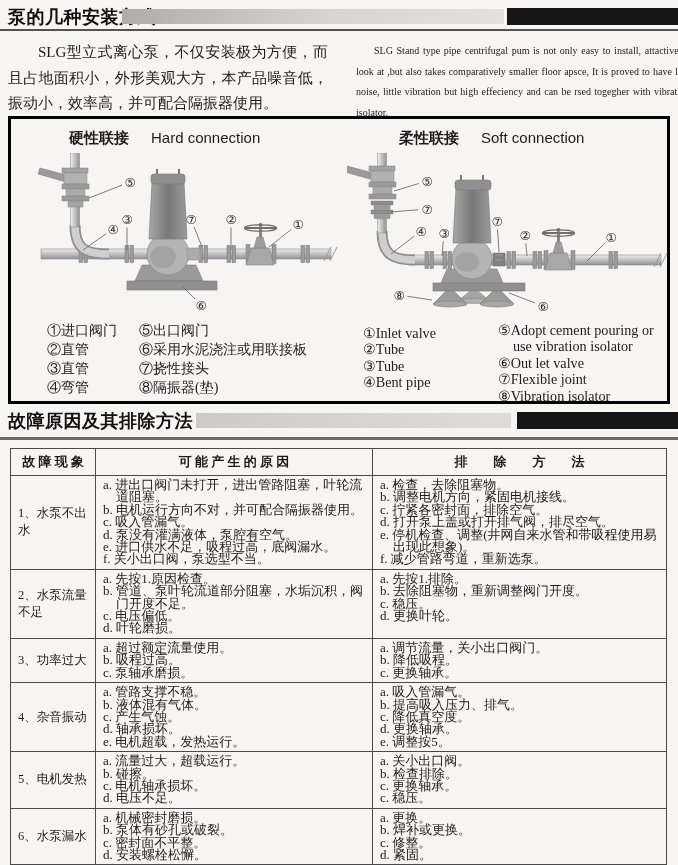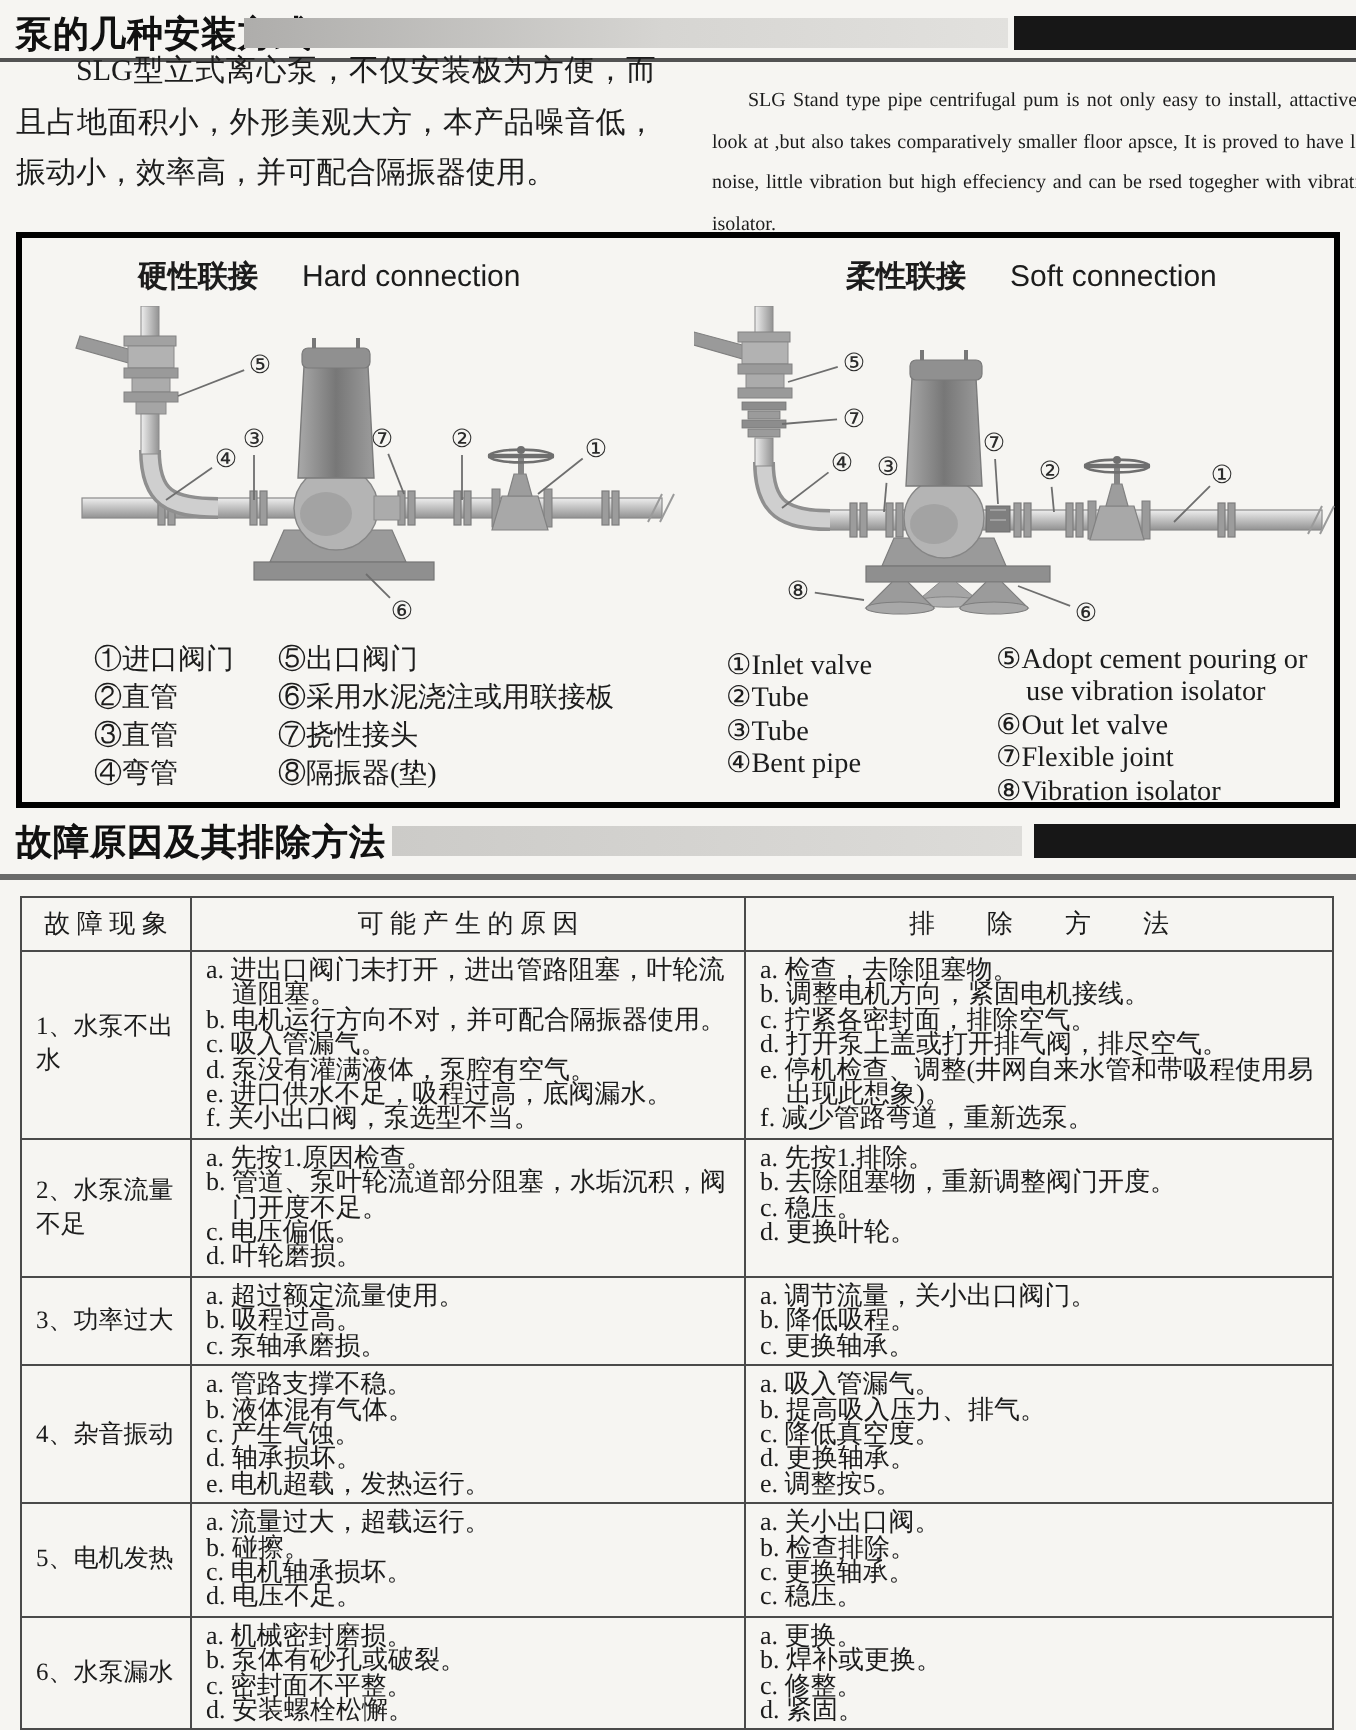--- a/index.html
+++ b/index.html
@@ -7,40 +7,40 @@
         font-family:"Liberation Serif",serif;color:#1c1c1c;overflow:hidden;}
   .abs{position:absolute;}
   
   .sec-title{position:absolute;font-family:"Liberation Sans",sans-serif;font-weight:bold;
              font-size:18px;letter-spacing:.5px;color:#111;white-space:nowrap;}
   .bar-grad{position:absolute;height:15px;background:linear-gradient(to right,#aeadab,#d6d5d2 55%,#e2e1de);}
   .bar-grad2{position:absolute;height:15px;background:linear-gradient(to right,#cccbc8,#dddcd9);}
   .bar-black{position:absolute;height:17px;background:#171717;}
   .rule{position:absolute;left:0;width:678px;background:#535353;}
   
-  .intro-zh{position:absolute;left:8px;top:24px;width:320px;font-size:15px;line-height:25.5px;
+  .intro-zh{position:absolute;left:8px;top:40px;width:320px;font-size:15px;line-height:25.5px;
             text-align:justify;text-indent:2em;}
   .intro-en{position:absolute;left:356px;top:41px;width:334px;font-size:10px;line-height:20.5px;
             text-align:justify;text-indent:1.8em;}
   
   .dbox{position:absolute;left:8px;top:116px;width:656px;height:282px;border:3px solid #000000;}
   .dtitle{position:absolute;font-family:"Liberation Sans",sans-serif;font-size:15px;white-space:nowrap;}
   .dtitle .zh{font-weight:bold;}
   .dtitle .en{margin-left:22px;font-weight:normal;}
   .legend{position:absolute;white-space:pre-line;}
   .legend .li{white-space:pre-line;}
   .lg-zh{font-size:14px;line-height:19px;}
   .lg-en{font-size:14.2px;line-height:16.4px;}
   .lg-hang .li{padding-left:15px;text-indent:-15px;}
   svg text.callout-num{font-family:"DejaVu Sans","Liberation Sans",sans-serif;font-size:12.5px;fill:#2b2b2b;}
   svg line.callout-line{stroke:#6e6e6e;stroke-width:.9;}
   
   table.fault{position:absolute;left:10px;top:448px;width:656px;border-collapse:collapse;table-layout:fixed;}
   table.fault th,table.fault td{border:1px solid #4a4a4a;}
-  table.fault th{height:26px;font-weight:normal;font-size:13px;text-align:center;padding:0;}
+  table.fault th{height:26px;font-weight:bold;font-size:13px;text-align:center;padding:0;}
   td.c-phen{font-size:12.5px;vertical-align:middle;padding:2px 2px 2px 7px;}
   td.c-list{vertical-align:top;padding:3px 5px 3px 7px;}
   .item{font-size:13px;line-height:12.4px;padding-left:13px;text-indent:-13px;}
 </style>
 </head>
 <body>
 
 <div class="page">
 
   <div class="sec-title" style="left:8px;top:5px;">泵的几种安装方式</div>
@@ -49,21 +49,21 @@
   <div class="rule" style="top:29px;height:2px;"></div>
 
   <div class="intro-zh">SLG型立式离心泵，不仅安装极为方便，而且占地面积小，外形美观大方，本产品噪音低，振动小，效率高，并可配合隔振器使用。</div>
   <div class="intro-en">SLG Stand type pipe centrifugal pum is not only easy to install, attactive to look at ,but also takes comparatively smaller floor apsce, It is proved to have low noise, little vibration but high effeciency and can be rsed togegher with vibration isolator.</div>
 
   <div class="dbox">
 
     <div class="dtitle" style="left:58px;top:10px;">
       <span class="zh">硬性联接</span><span class="en">Hard connection</span>
     </div>
-    <div class="dtitle" style="left:388px;top:10px;margin-left:24px;">
+    <div class="dtitle" style="left:388px;top:10px;">
       <span class="zh">柔性联接</span><span class="en">Soft connection</span>
     </div>
 
     <svg class="abs" style="left:2px;top:34px;" width="330" height="165" viewBox="0 0 330 165">
       <defs>
         <linearGradient id="pipeH" x1="0" y1="0" x2="0" y2="1">
           <stop offset="0" stop-color="#eeeeee"></stop>
             <stop offset=".4" stop-color="#c9c9c9"></stop>
             <stop offset="1" stop-color="#929292"></stop>
         </linearGradient>

